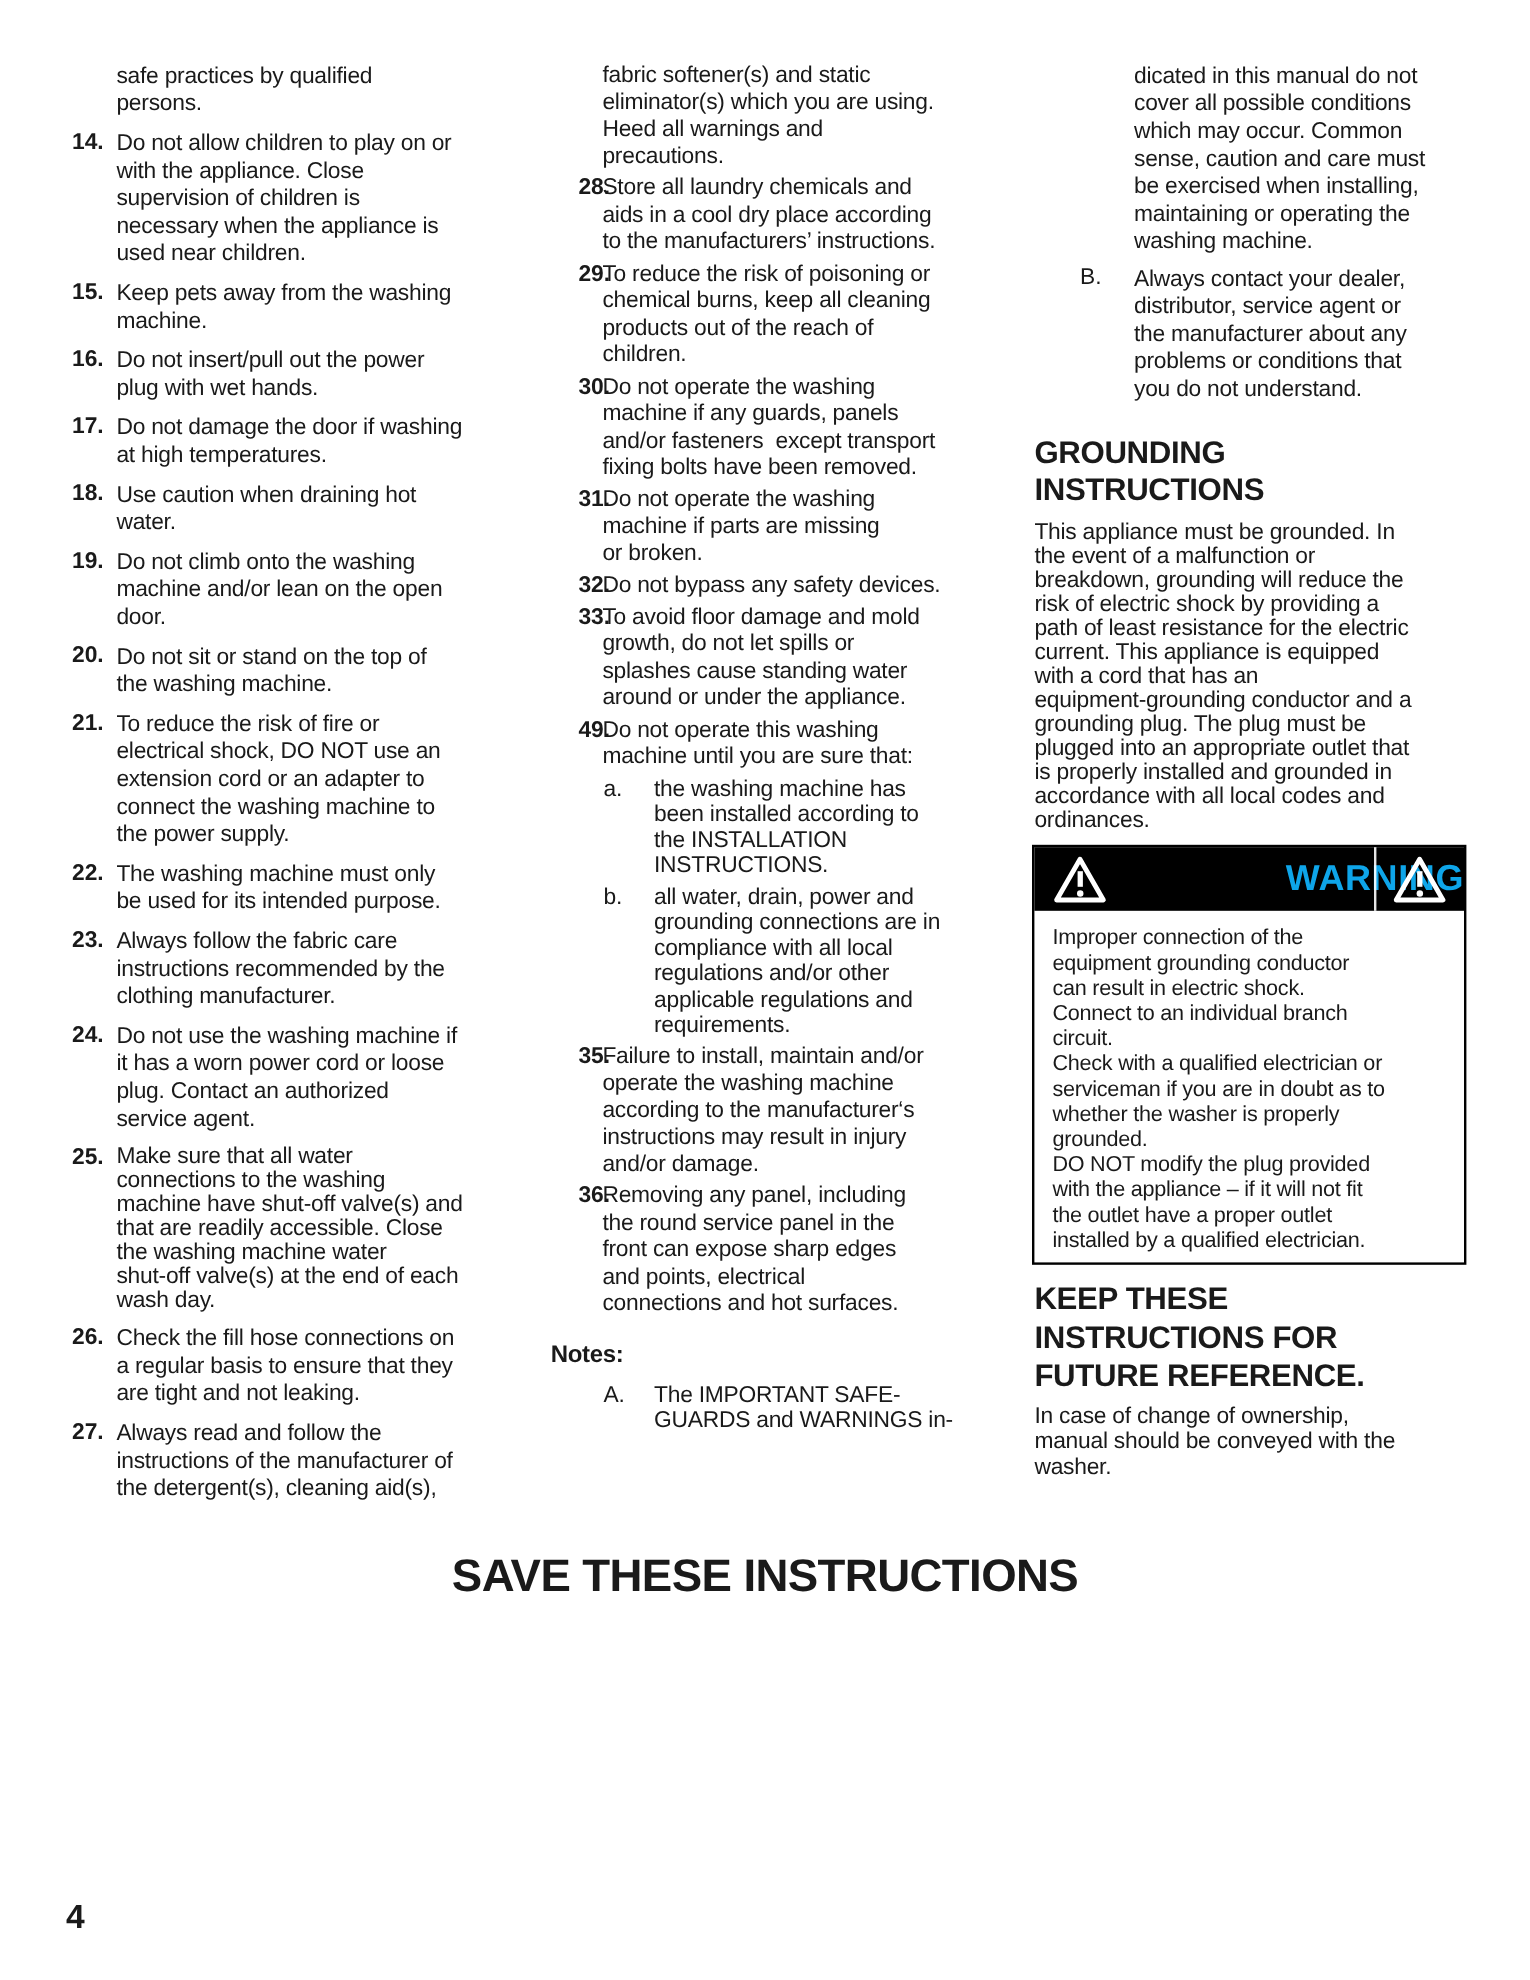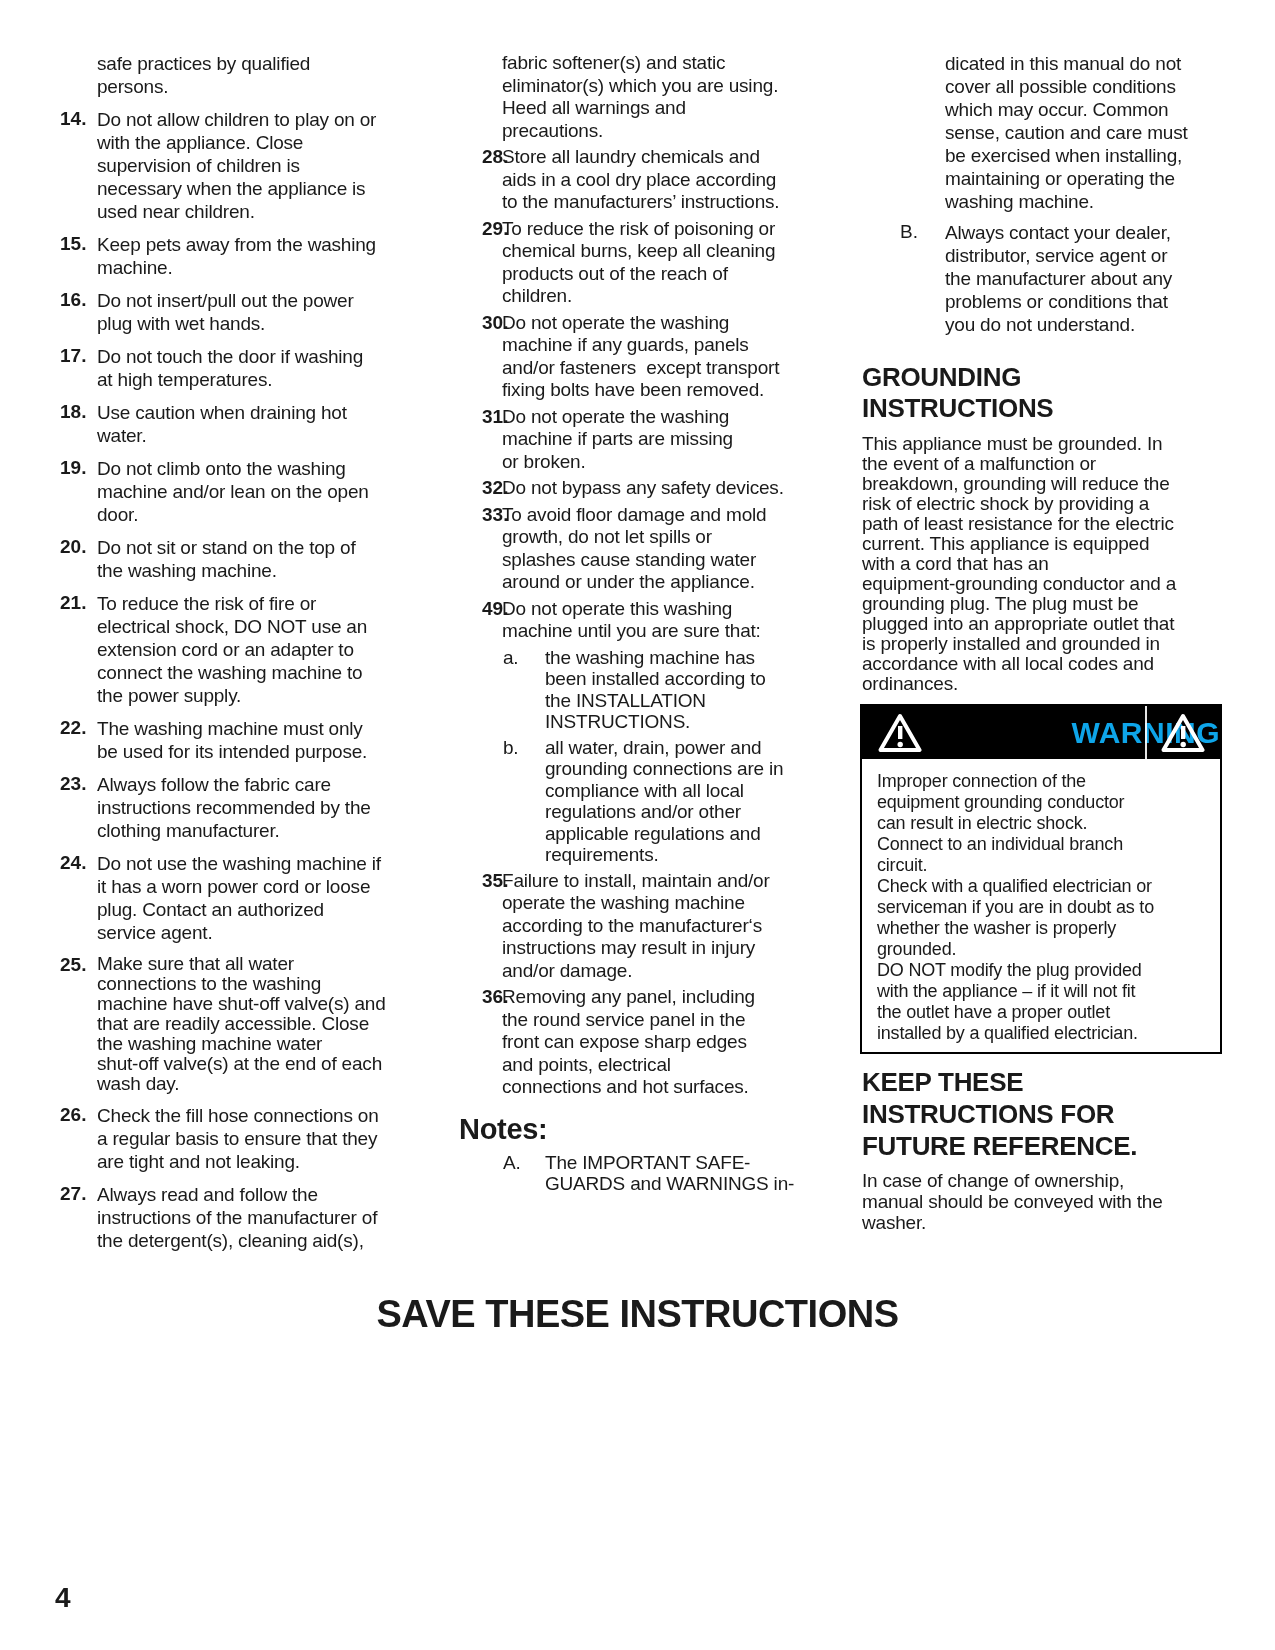--- a/index.html
+++ b/index.html
@@ -36,21 +36,21 @@
   #col2 .item .txt{margin-left:67px;}
 
   .tight .txt{line-height:20px !important;}
 
   .subitem{position:relative;margin-bottom:4px;}
   .subitem .marker{position:absolute;font-size:19px;letter-spacing:-0.2px;}
   #col2 .subitem .marker{left:68px;top:0;}
   #col2 .subitem .txt{margin-left:110px;line-height:21.5px;}
 
   .notes-heading{
-    font-size:29px;font-weight:bold;letter-spacing:-0.3px;
+    font-size:20px;font-weight:bold;letter-spacing:-0.3px;
     margin:15px 0 0 24px;line-height:30px;
   }
   #col2 .note-a{margin-top:8px;}
   #col2 .note-a .txt{line-height:21.5px;}
 
   
   #col3 .cont{margin-left:83px;line-height:23px;}
   #col3 .note-b{margin-top:8px;position:relative;}
   #col3 .note-b .marker{left:38px;top:0;position:absolute;font-size:19px;}
   #col3 .note-b .txt{margin-left:83px;line-height:23px;}
@@ -119,21 +119,21 @@
         <div class="txt">Keep pets away from the washing
 machine.</div>
       </div>
     <div class="item">
         <span class="num">16.</span>
         <div class="txt">Do not insert/pull out the power
 plug with wet hands.</div>
       </div>
     <div class="item">
         <span class="num">17.</span>
-        <div class="txt">Do not touch the door if washing
+        <div class="txt">Do not damage the door if washing
 at high temperatures.</div>
       </div>
     <div class="item">
         <span class="num">18.</span>
         <div class="txt">Use caution when draining hot
 water.</div>
       </div>
     <div class="item">
         <span class="num">19.</span>
         <div class="txt">Do not climb onto the washing

